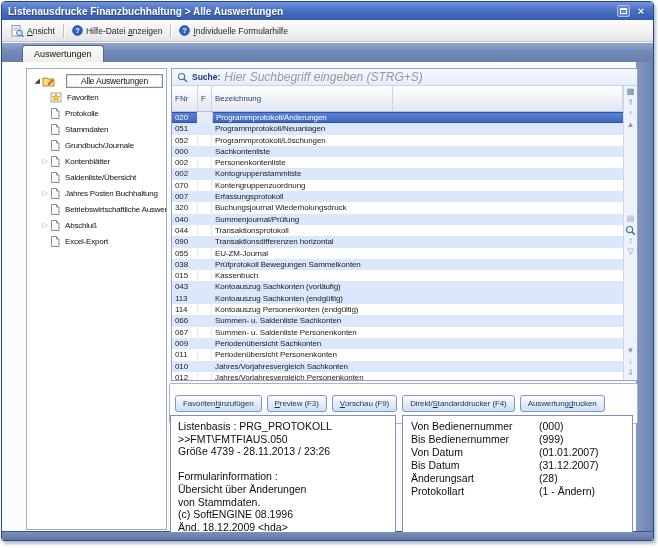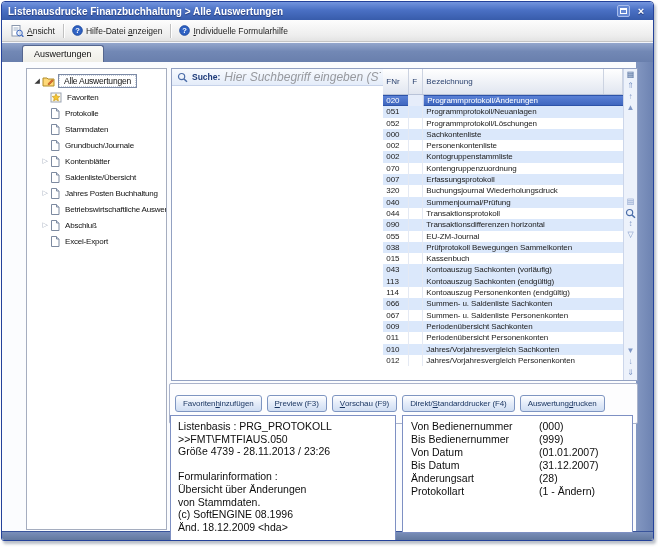--- a/index.html
+++ b/index.html
@@ -47,25 +47,25 @@
   
   .tree-panel { position: absolute; left: 24px; top: 66px; width: 141px; height: 462px;
     background: #fff; border: 1px solid #a5adbf; overflow: hidden; padding-top: 4px;
     font-size: 8px; letter-spacing: -0.2px; color: #111; }
   .tw-row { height: 16px; display: flex; align-items: center; white-space: nowrap; }
   .tw-arrow { width: 10px; margin-left: 5px; font-size: 7px; color: #3a3a3a; text-align: center; flex: none; }
   .tw-exp { width: 10px; margin-left: 13px; font-size: 7px; color: #9fa9ba; text-align: center; flex: none; }
   .tw-ic { flex: none; display: flex; align-items: center; margin-right: 3px; }
   .tw-label { padding: 0 2px; }
   .tw-root .tw-label { border: 1px solid #7d8ba6; outline: 1px dotted #c8d0dd; outline-offset: -2px;
-    font-size: 8.5px; padding: 1px 5px; }
+    font-size: 8.5px; padding: 1px 14px; margin-left: 8px; }
 
   
   .table-box { position: absolute; left: 169px; top: 66px; width: 467px; height: 313px;
-    background: #fff; border: 1px solid #93a1c2; display: flex; flex-direction: row; }
+    background: #fff; border: 1px solid #93a1c2; display: flex; flex-direction: column; }
   .search-row { flex: none; height: 17px; display: flex; align-items: center; gap: 4px; padding: 0 2px 0 5px;
     background: linear-gradient(#f7fafe, #e4ecf9); border-bottom: 1px solid #c7d3ea; }
   .sr-ic { display: flex; align-items: center; }
   .search-label { font-size: 8.5px; font-weight: bold; color: #1d3a78; }
   .search-input { flex: 1; border: none; background: transparent; outline: none;
     font-family: "Liberation Sans", sans-serif; font-size: 12px; font-style: italic; color: #444; }
   .search-input::placeholder { color: #97999e; font-style: italic; }
 
   .grid-area { flex: 1; display: flex; min-height: 0; }
   .grid-main { flex: 1; display: flex; flex-direction: column; min-width: 0; }
@@ -98,21 +98,21 @@
   
   .buttons-box { position: absolute; left: 167px; top: 381px; width: 469px; height: 41px;
     background: #fdfdfe; border: 1px solid #aab3cb; border-radius: 2px;
     display: flex; align-items: center; gap: 5px; padding: 0 5px; }
   .abtn { height: 17px; padding: 0 7px; display: flex; align-items: center;
     font-size: 8px; letter-spacing: -0.1px; color: #17335f;
     background: linear-gradient(#ffffff, #e4ecf9 50%, #d0def3);
     border: 1px solid #7e95c1; border-radius: 3px; white-space: nowrap; }
 
   
-  .info-panel { position: absolute; left: 168px; top: 413px; width: 226px; height: 133px;
+  .info-panel { position: absolute; left: 168px; top: 413px; width: 226px; height: 118px;
     background: #fff; border: 1px solid #7e90c3; padding: 4px 4px 0 7px;
     font-size: 10.5px; line-height: 12.6px; color: #0d0d0d; overflow: hidden; white-space: pre; }
   .il { min-height: 12.6px; }
   .params-panel { position: absolute; left: 400px; top: 413px; width: 231px; height: 118px;
     background: #fff; border: 1px solid #7e90c3; padding: 4px 6px 0 8px;
     font-size: 10.5px; line-height: 13px; color: #0d0d0d; overflow: hidden; }
   .prow { display: flex; }
   .plabel { flex: none; width: 128px; }
   .pvalue { flex: none; }
 </style>

